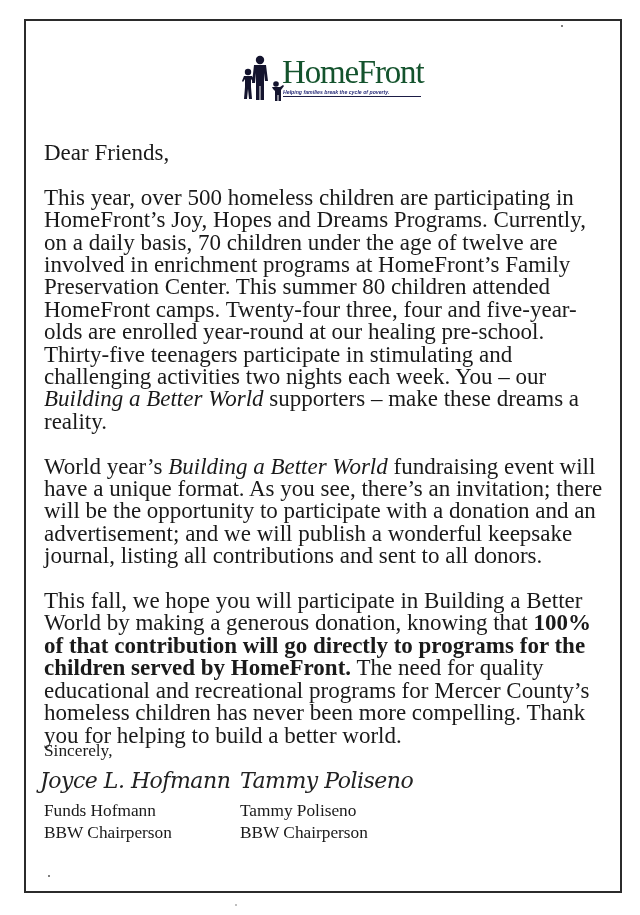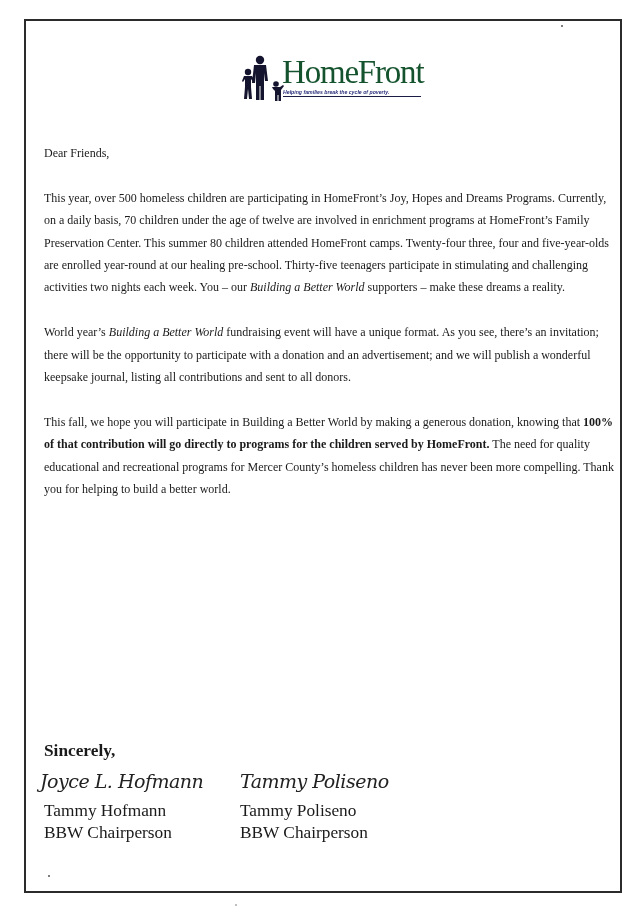--- a/index.html
+++ b/index.html
@@ -15,30 +15,30 @@
     font-family:"Liberation Serif", serif; font-size:33px; line-height:38px;
     color:#14532d; letter-spacing:-1.2px; white-space:nowrap;
   }
   .logo-tagline {
     position:absolute; left:41px; top:36px; width:138px;
     font-family:"Liberation Sans", sans-serif; font-size:5.2px; font-style:italic; font-weight:bold;
     color:#2a2f7a; border-bottom:1px solid #1b1c45; white-space:nowrap; line-height:7px;
   }
   .letter {
     position:absolute; left:44px; top:142px; width:570px;
-    font-family:"Liberation Serif", serif; font-size:12px; line-height:22.4px;
+    font-family:"Liberation Serif", serif; font-size:23px; line-height:22.4px;
     color:#1a1a1a;
   }
   .letter p { margin:0 0 22.4px 0; }
   .letter em { }
   .letter strong { font-weight:bold; }
-  .closing { position:absolute; left:44px; top:741px; font-family:"Liberation Serif", serif; font-size:17.3px; color:#1a1a1a;font-weight:bold; }
+  .closing { position:absolute; left:44px; top:741px; font-family:"Liberation Serif", serif; font-size:17.3px; color:#1a1a1a; }
   .signer { position:absolute; font-family:"Liberation Serif", serif; font-size:17.3px; line-height:22.4px; color:#1a1a1a; }
   .signer .sig {
-    height:38px; font-family:"DejaVu Serif", serif; font-style:italic; font-size:19px;
+    height:38px; font-family:"DejaVu Serif", serif; font-style:italic; font-size:22px;
     color:#222; line-height:38px; white-space:nowrap; letter-spacing:-0.5px;
   }
   .signer-1 { left:40px; top:762px; }
   .signer-2 { left:240px; top:762px; }
   .speck { position:absolute; width:2px; height:2px; background:#555; border-radius:1px; }
 </style>
 </head>
 <body>
 
 <div class="page-frame"></div>
@@ -65,21 +65,21 @@
   <p>Dear Friends,</p>
   <p><span>This year, over 500 homeless children are participating in HomeFront’s Joy, Hopes and Dreams Programs. Currently, on a daily basis, 70 children under the age of twelve are involved in enrichment programs at HomeFront’s Family Preservation Center. This summer 80 children attended HomeFront camps. Twenty-four three, four and five-year-olds are enrolled year-round at our healing pre-school. Thirty-five teenagers participate in stimulating and challenging activities two nights each week. You – our </span><em>Building a Better World</em><span> supporters – make these dreams a reality.</span></p>
   <p><span>World year’s </span><em>Building a Better World</em><span> fundraising event will have a unique format. As you see, there’s an invitation; there will be the opportunity to participate with a donation and an advertisement; and we will publish a wonderful keepsake journal, listing all contributions and sent to all donors.</span></p>
   <p><span>This fall, we hope you will participate in Building a Better World by making a generous donation, knowing that </span><strong>100% of that contribution will go directly to programs for the children served by HomeFront.</strong><span> The need for quality educational and recreational programs for Mercer County’s homeless children has never been more compelling. Thank you for helping to build a better world.</span></p>
 </div>
 
 <div class="closing">Sincerely,</div>
 
 <div class="signer signer-1">
   <div class="sig">Joyce L. Hofmann</div>
-  <div style="padding-left:4px">Tammy Hofmann</div>
+  <div style="padding-left:4px">Funds Hofmann</div>
   <div style="padding-left:4px">BBW Chairperson</div>
 </div>
 
 <div class="signer signer-2">
   <div class="sig">Tammy Poliseno</div>
   <div>Tammy Poliseno</div>
   <div>BBW Chairperson</div>
 </div>
 
 <div class="speck" style="left:561px;top:25px;"></div>

